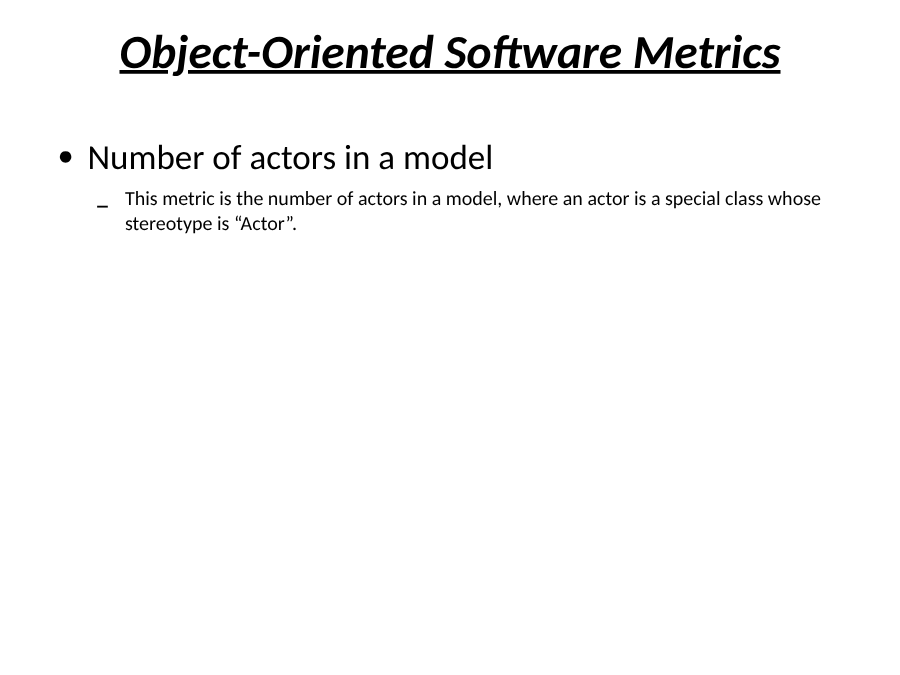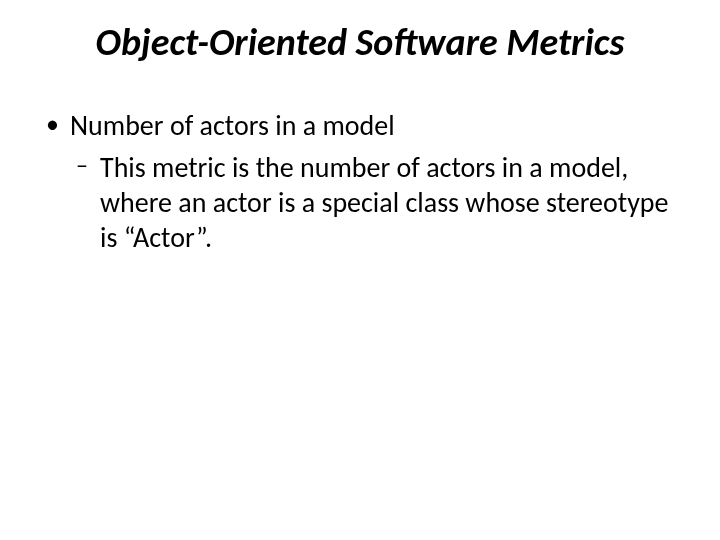--- a/index.html
+++ b/index.html
@@ -17,20 +17,21 @@
     box-sizing: border-box;
     padding: 20px 40px 40px 40px;
   }
   .title {
     font-size: 38px;
     font-weight: 700;
     font-style: italic;
     text-align: center;
     margin: 0 0 40px 0;
     line-height: 1.2;
+    text-decoration: underline;
   }
   ul.level1 {
     list-style: none;
     margin: 0;
     padding: 0;
   }
   ul.level1 > li {
     position: relative;
     padding-left: 30px;
     font-size: 28px;
@@ -47,21 +48,21 @@
     color: #000;
   }
   ul.level2 {
     list-style: none;
     margin: 6px 0 0 0;
     padding: 0;
   }
   ul.level2 > li {
     position: relative;
     padding-left: 30px;
-    font-size: 28px;
+    font-size: 16px;
     line-height: 1.25;
   }
   ul.level2 > li::before {
     content: "–";
     position: absolute;
     left: 6px;
     top: 0;
     font-size: 24px;
     color: #000;
   }

